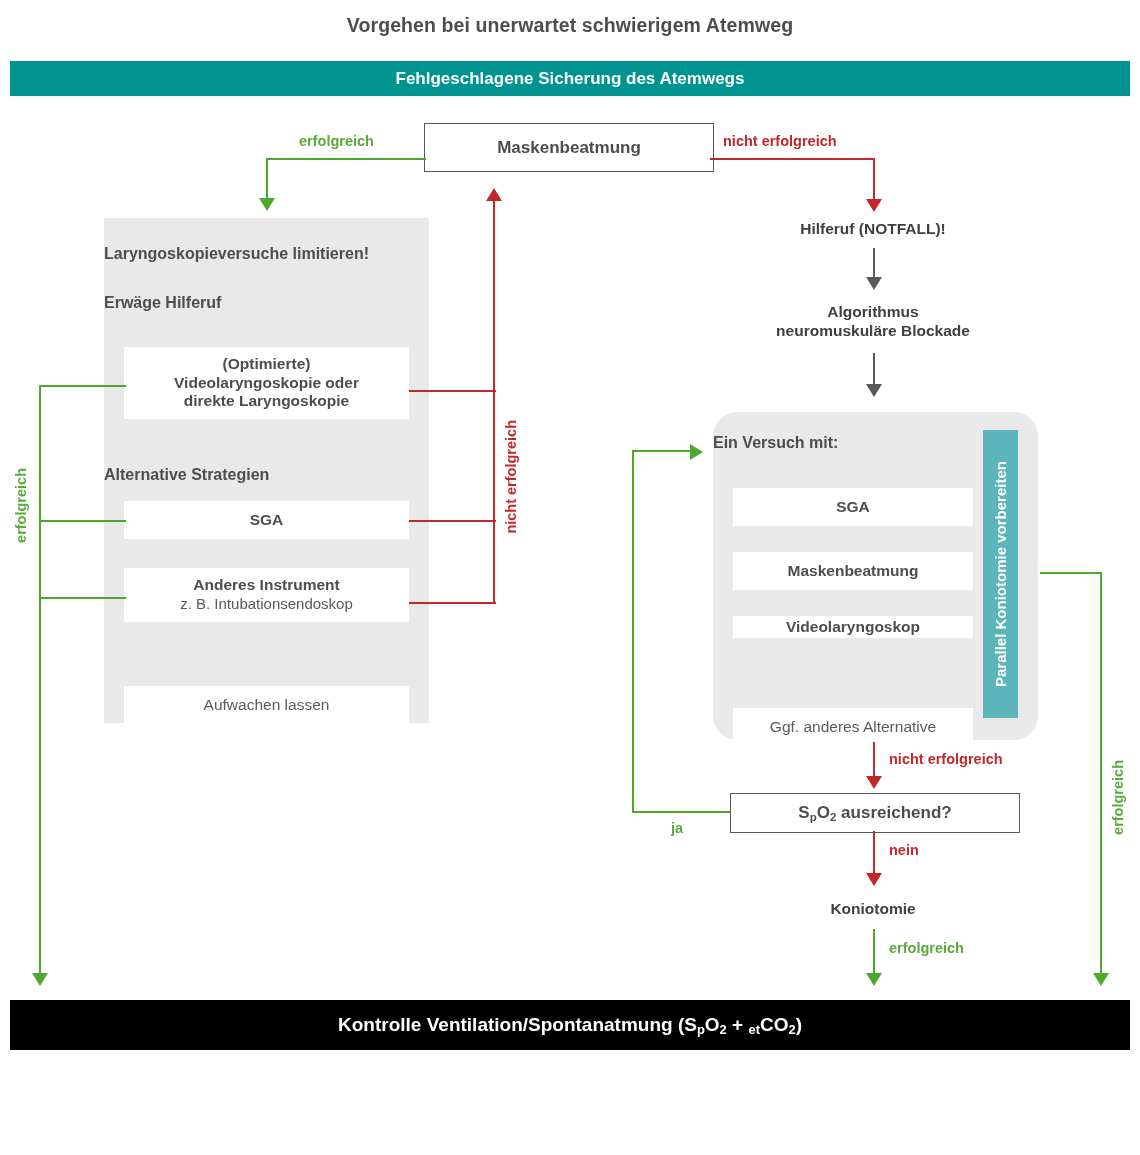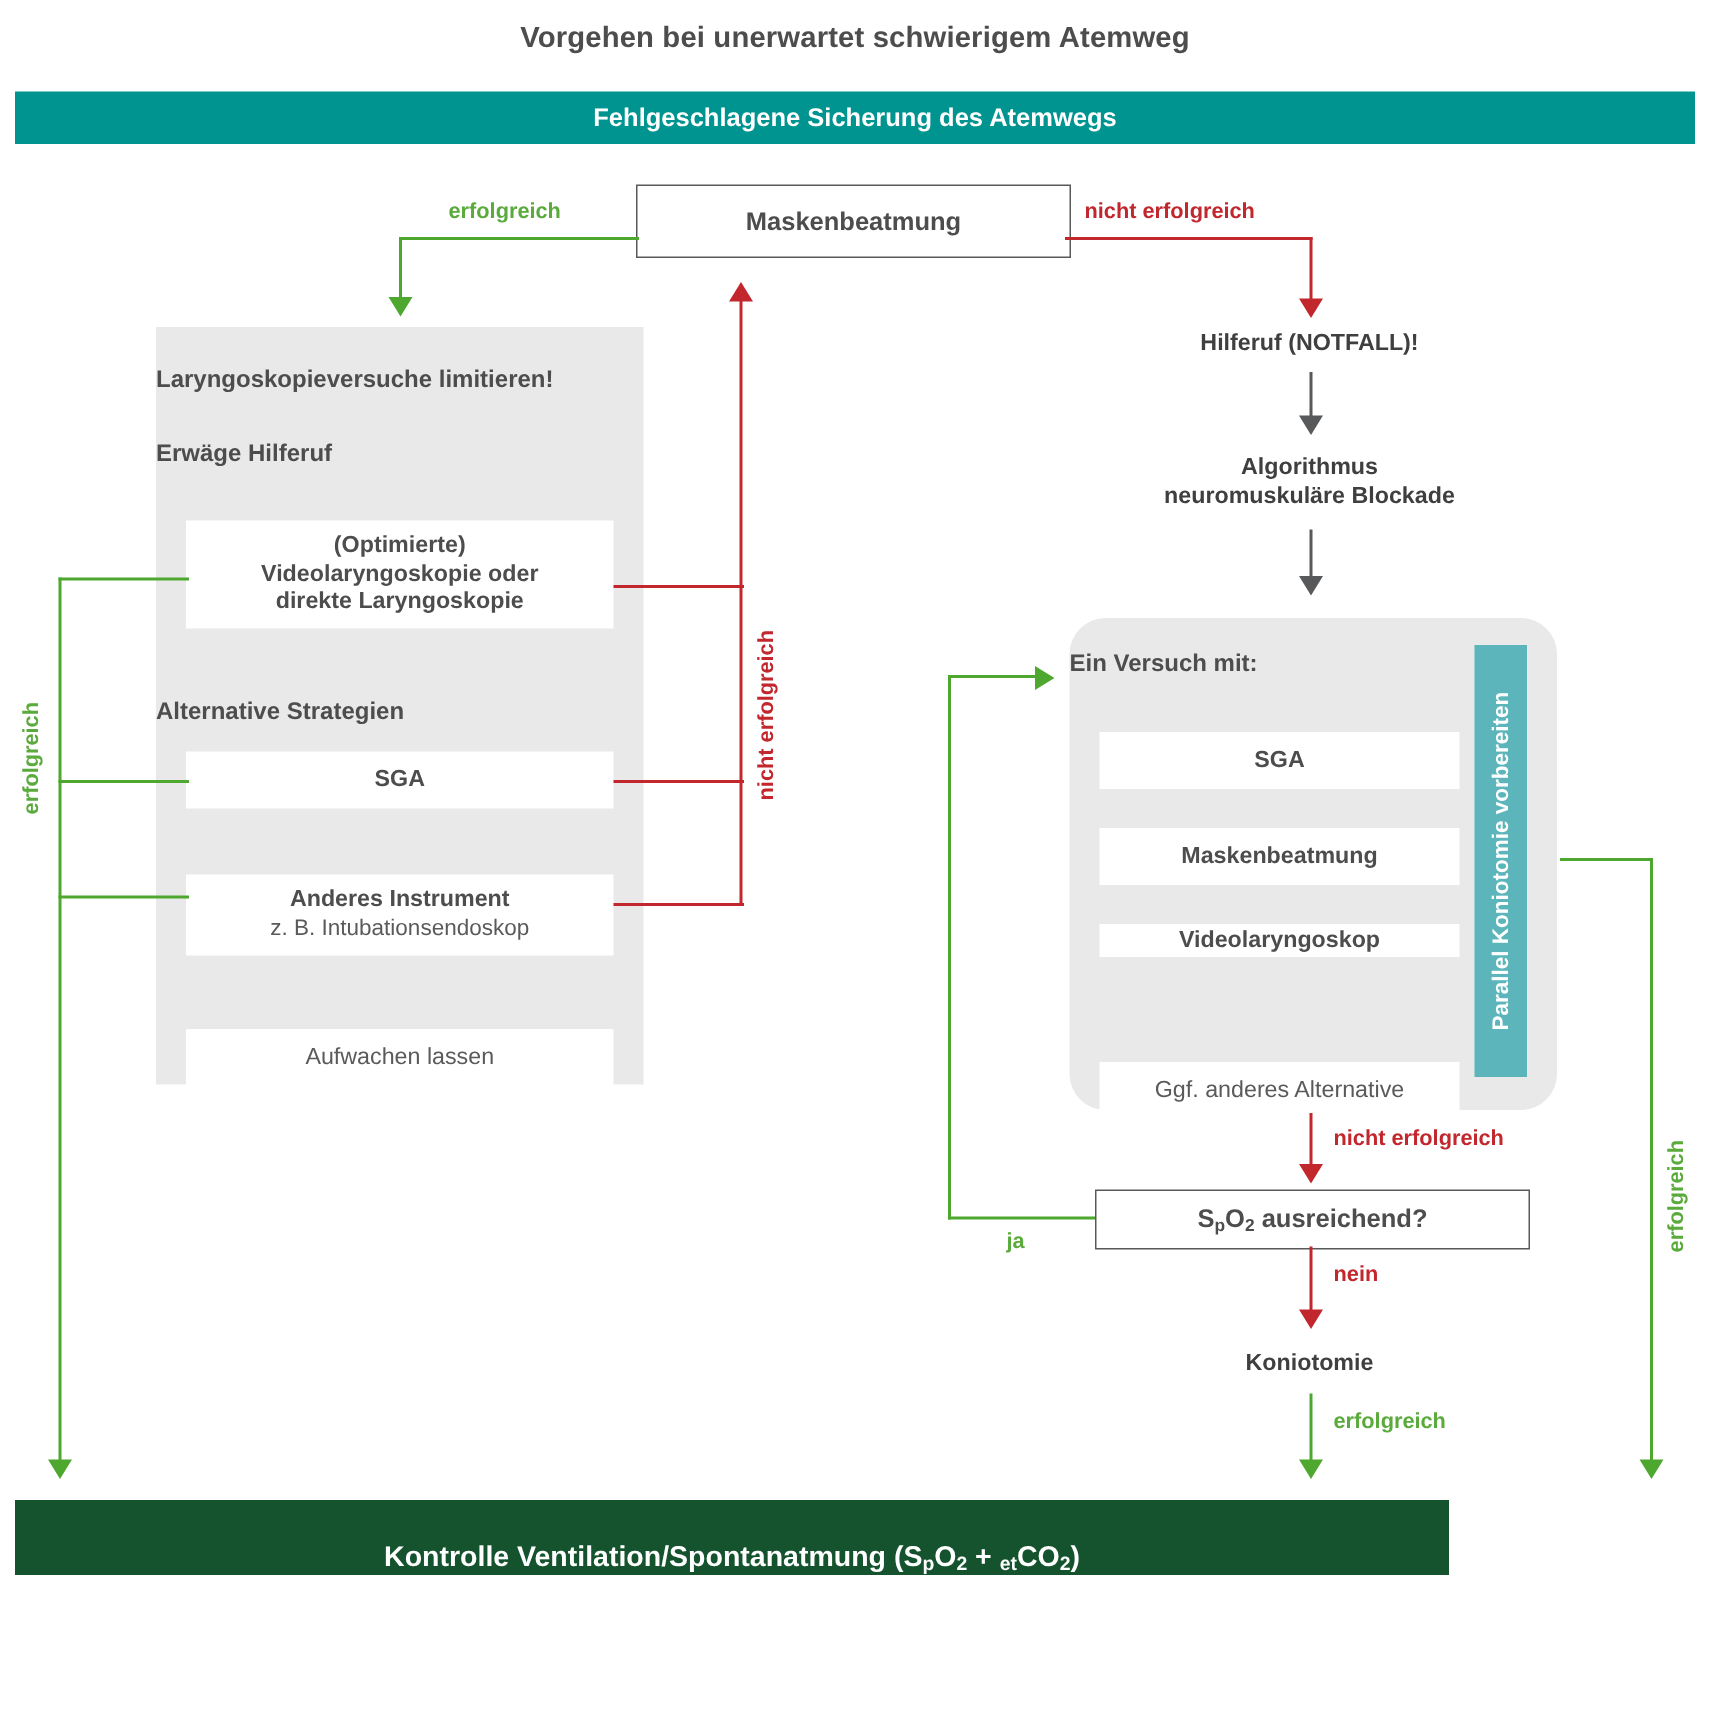--- a/index.html
+++ b/index.html
@@ -23,23 +23,23 @@
     left:0;top:14px;width:1140px;
     font-size:19.5px;font-weight:bold;color:#4d4d4d;
     text-align:center;letter-spacing:.1px;
   }
   #header-bar{
     left:10px;top:61px;width:1120px;height:35px;
     background:#009490;
     color:#ffffff;font-size:17px;font-weight:bold;
   }
   #footer-bar{
-    left:10px;top:1000px;width:956px;height:50px;
-    background:#14532d;
-    color:#ffffff;font-size:19px;font-weight:bold;align-items:flex-end;
+    left:10px;top:1000px;width:1120px;height:50px;
+    background:#000000;
+    color:#ffffff;font-size:19px;font-weight:bold;
   }
 
   
   .wbox{
     background:#ffffff;border:1.6px solid #58595b;
     color:#4d4d4d;font-size:17px;font-weight:bold;
   }
   .panel{background:#e9e9e9;}
   .pbox{
     background:#ffffff;color:#4d4d4d;
@@ -129,21 +129,21 @@
       <span>Videolaryngoskopie oder</span>
       <span>direkte Laryngoskopie</span>
     </div>
 
     <div class="abs panel-head" style="left:0;top:248px;">Alternative Strategien</div>
 
     <div class="abs pbox ctr" style="left:20px;top:283px;width:285px;height:38px;">
       <span>SGA</span>
     </div>
 
-    <div class="abs pbox ctr" style="left:20px;top:350px;width:285px;height:54px;flex-direction:column;margin-top:15px;">
+    <div class="abs pbox ctr" style="left:20px;top:350px;width:285px;height:54px;flex-direction:column;">
       <span>Anderes Instrument</span>
       <span class="sub">z. B. Intubationsendoskop</span>
     </div>
 
     <div class="abs pbox light ctr" style="left:20px;top:440px;width:285px;height:38px;">
       <span>Aufwachen lassen</span>
     </div>
   </div>
 
   <div class="ln h green abs" style="left:39px;top:385px;width:87px;"></div>

